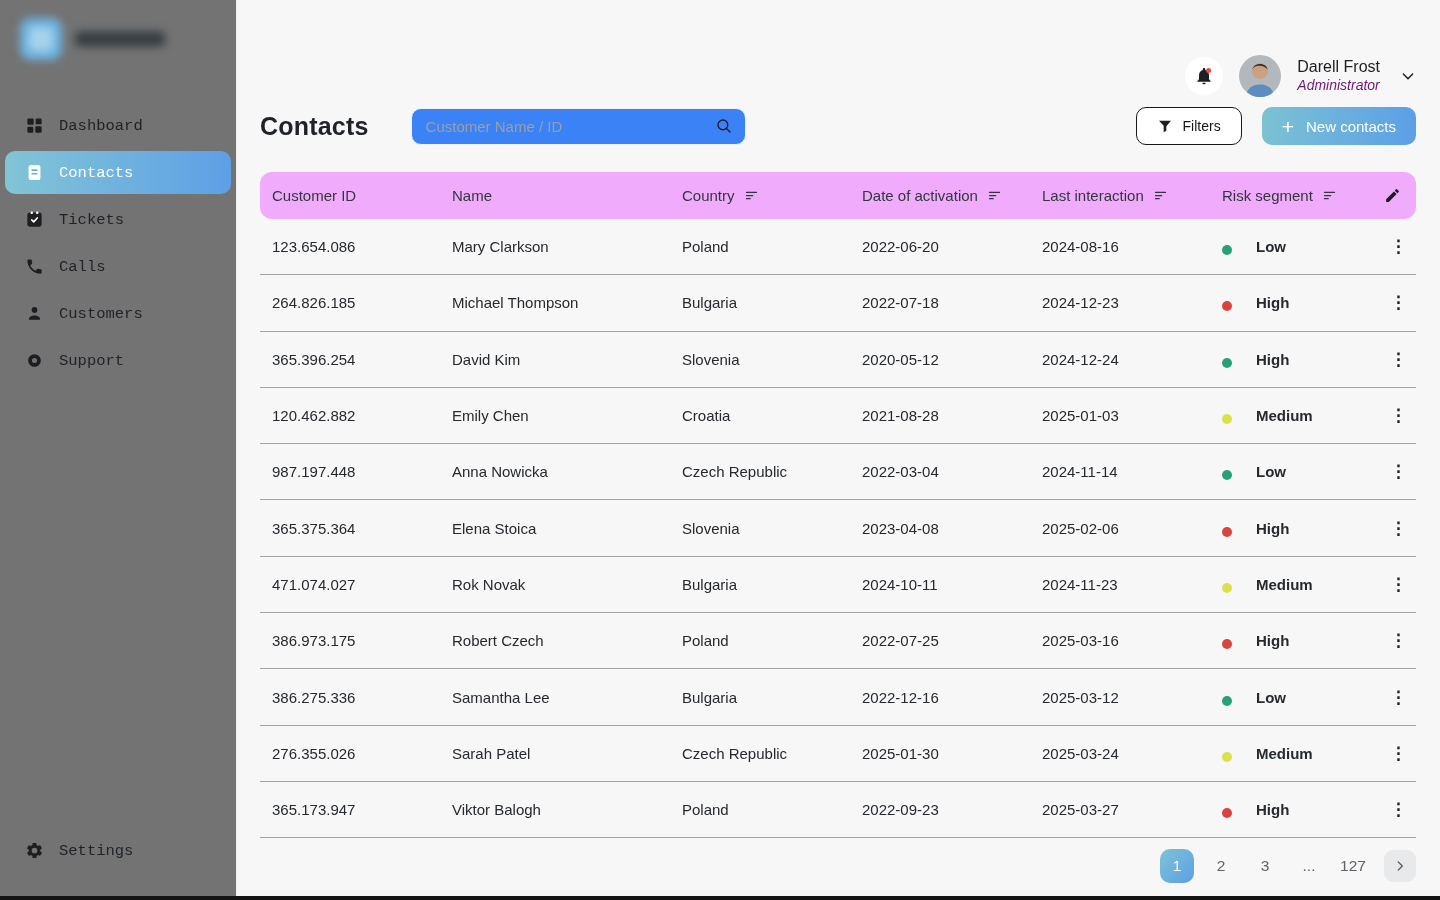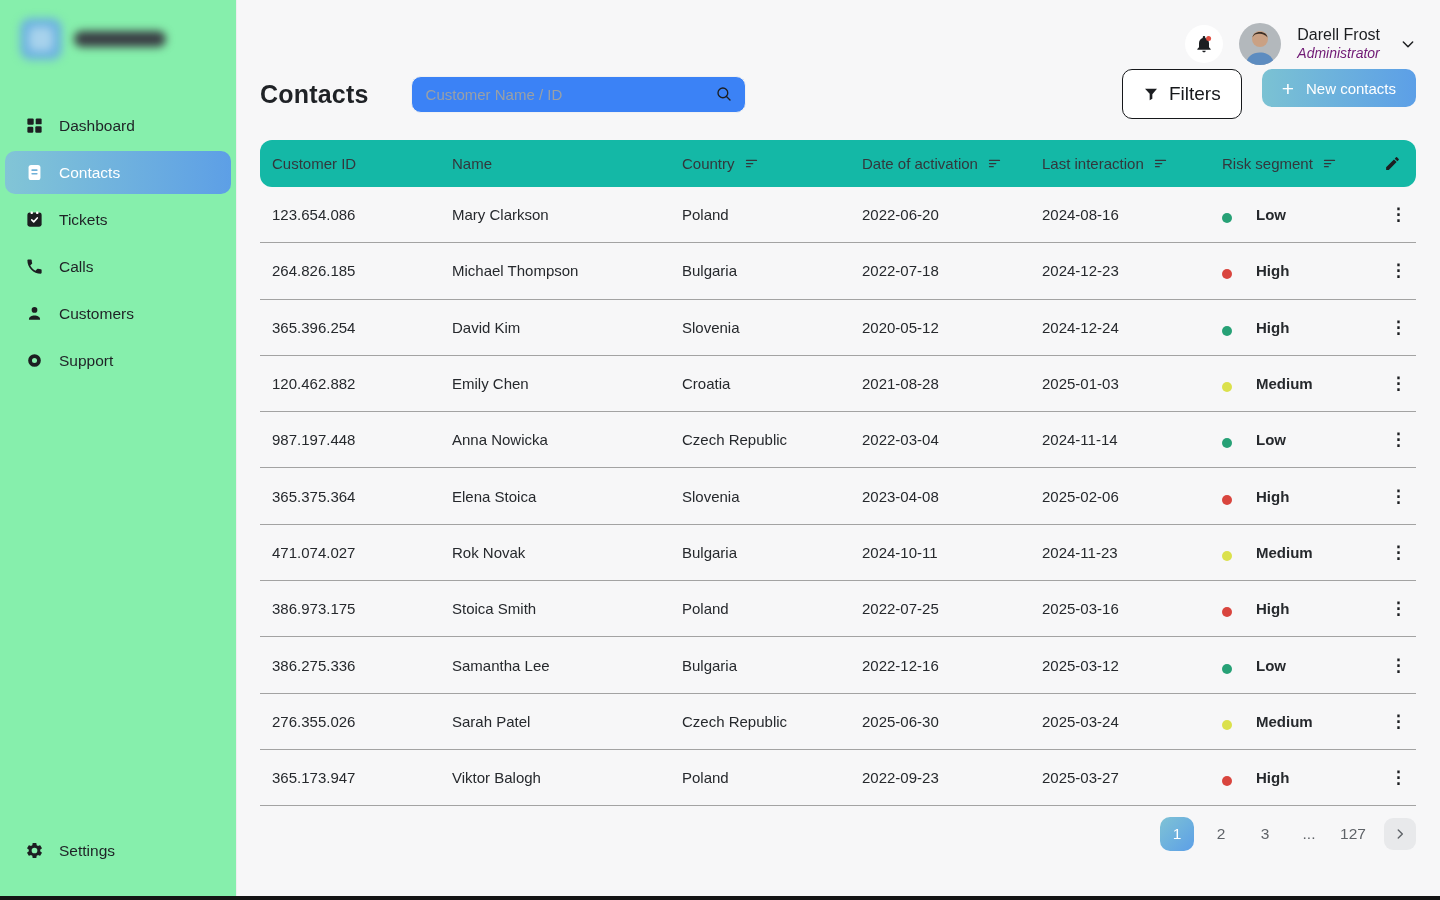--- a/index.html
+++ b/index.html
@@ -7,43 +7,43 @@
   body {
     font-family:"Liberation Sans", sans-serif;
     background:#f7f7f8;
     color:#1f2226;
     display:flex;
     position:relative;
     overflow:hidden;
   }
   
   .sidebar {
-    width:237px; height:100%; background:#86efac;
+    width:237px; height:100%; background:#737373;
     border-right:1px solid #eeeeef;
     display:flex; flex-direction:column;
-    padding:18px 0 28px 0; flex-shrink:0;
+    padding:18px 0 28px 0; flex-shrink:0;font-family:Liberation Mono, monospace;
   }
   .logo-wrap { display:flex; align-items:center; gap:12px; padding:0 20px; margin-bottom:44px; filter:blur(4px); }
   .logo-mark { width:42px; height:42px; border-radius:11px; background:#6db3e0; position:relative; }
   .logo-mark::after { content:""; position:absolute; inset:9px; border-radius:6px; background:#a7d2ec; }
   .logo-text { width:92px; height:16px; border-radius:8px; background:#3a3f45; }
   .nav { display:flex; flex-direction:column; gap:4px; }
   .nav-item {
     display:flex; align-items:center; gap:15px;
     height:43px; padding:0 20px; margin:0 5px;
     font-size:15.5px; color:#1f2226; border-radius:10px; cursor:pointer;
   }
   .nav-item svg { width:19px; height:19px; flex-shrink:0; }
   .nav-item.active {
     background:linear-gradient(90deg,#82c5d6,#5d9fe6);
     color:#ffffff; font-weight:400;
   }
   .sidebar-spacer { flex:1; }
   
-  .main { flex:1; padding:0 24px 16px 23px; position:relative; }
+  .main { flex:1; padding:0 24px 16px 23px; position:relative;margin-top:32px; }
   .topbar { display:flex; justify-content:flex-end; align-items:center; gap:16px; padding-top:23px; height:65px; }
   .bell-chip { width:38px; height:38px; border-radius:50%; background:#ffffff; display:flex; align-items:center; justify-content:center; position:relative; cursor:pointer; }
   .avatar { width:42px; height:42px; border-radius:50%; overflow:hidden; flex-shrink:0; cursor:pointer; }
   .user-meta { line-height:1.25; }
   .user-name { font-size:16px; color:#1c1e21; }
   .user-role { font-size:14px; color:#701a75;font-style:italic; }
   .chev { margin-left:4px; cursor:pointer; }
   
   .page-head { display:flex; align-items:center; margin-top:9px; height:40px; }
   .page-title { font-size:25px; font-weight:700; letter-spacing:.2px; }
@@ -52,40 +52,40 @@
     border:1px solid #f0f1f3; border-radius:10px;
     display:flex; align-items:center; padding:0 12px 0 14px;
   }
   .search-box input {
     border:none; outline:none; flex:1; font-size:15px; background:transparent;
     font-family:"Liberation Sans", sans-serif; color:#1f2226;
   }
   .search-box input::placeholder { color:#9aa0a6; }
   .head-actions { margin-left:auto; display:flex; gap:20px; }
   .btn-filters {
-    height:50px; padding:0 20px; background:#ffffff;
+    height:38px; padding:0 20px; background:#ffffff;
     border:1.5px solid #16181b; border-radius:10px;
     display:flex; align-items:center; gap:10px;
-    font-size:19px; color:#16181b; cursor:pointer;
+    font-size:14px; color:#16181b; cursor:pointer;
     font-family:"Liberation Sans", sans-serif;
   }
   .btn-new {
     height:38px; padding:0 20px; border:none; border-radius:10px;
     background:linear-gradient(90deg,#7bc2d3,#5c9fe7);
     display:flex; align-items:center; gap:12px;
     font-size:15px; color:#ffffff; cursor:pointer;
     font-family:"Liberation Sans", sans-serif;
   }
   .btn-new .plus { font-size:21px; font-weight:400; line-height:1; }
   
   .table { margin-top:26px; width:1156px; }
   .t-head {
     display:grid; grid-template-columns:180px 230px 180px 180px 180px 160px 1fr;
     align-items:center; height:47px; padding-left:12px;
-    background:#14b8a6; border-radius:12px;
+    background:#f0abfc; border-radius:12px;
     font-size:15px; color:#33373c;
   }
   .t-head .col { display:flex; align-items:center; gap:9px; }
   .t-head .sort { cursor:pointer; display:flex; }
   .t-row {
     display:grid; grid-template-columns:180px 230px 180px 180px 180px 160px 1fr;
     align-items:center; height:56.3px; padding-left:12px;
     border-bottom:1px solid #a3a3a3; font-size:15px; color:#26292d;
   }
   .risk { display:flex; align-items:flex-end; gap:24px;font-weight:bold; }
@@ -385,21 +385,21 @@
             <span class="dot" style="background: rgb(219, 225, 76);"></span>
             <span>Medium</span>
           </div>
           <div class="cell-actions">
             <span class="kebab">⋮</span>
           </div>
         </div>
 
         <div class="t-row">
           <div>386.973.175</div>
-          <div>Stoica Smith</div>
+          <div>Robert Czech</div>
           <div>Poland</div>
           <div>2022-07-25</div>
           <div>2025-03-16</div>
           <div class="risk">
             <span class="dot" style="background: rgb(217, 69, 62);"></span>
             <span>High</span>
           </div>
           <div class="cell-actions">
             <span class="kebab">⋮</span>
           </div>
@@ -417,21 +417,21 @@
           </div>
           <div class="cell-actions">
             <span class="kebab">⋮</span>
           </div>
         </div>
 
         <div class="t-row">
           <div>276.355.026</div>
           <div>Sarah Patel</div>
           <div>Czech Republic</div>
-          <div>2025-06-30</div>
+          <div>2025-01-30</div>
           <div>2025-03-24</div>
           <div class="risk">
             <span class="dot" style="background: rgb(219, 225, 76);"></span>
             <span>Medium</span>
           </div>
           <div class="cell-actions">
             <span class="kebab">⋮</span>
           </div>
         </div>
 

